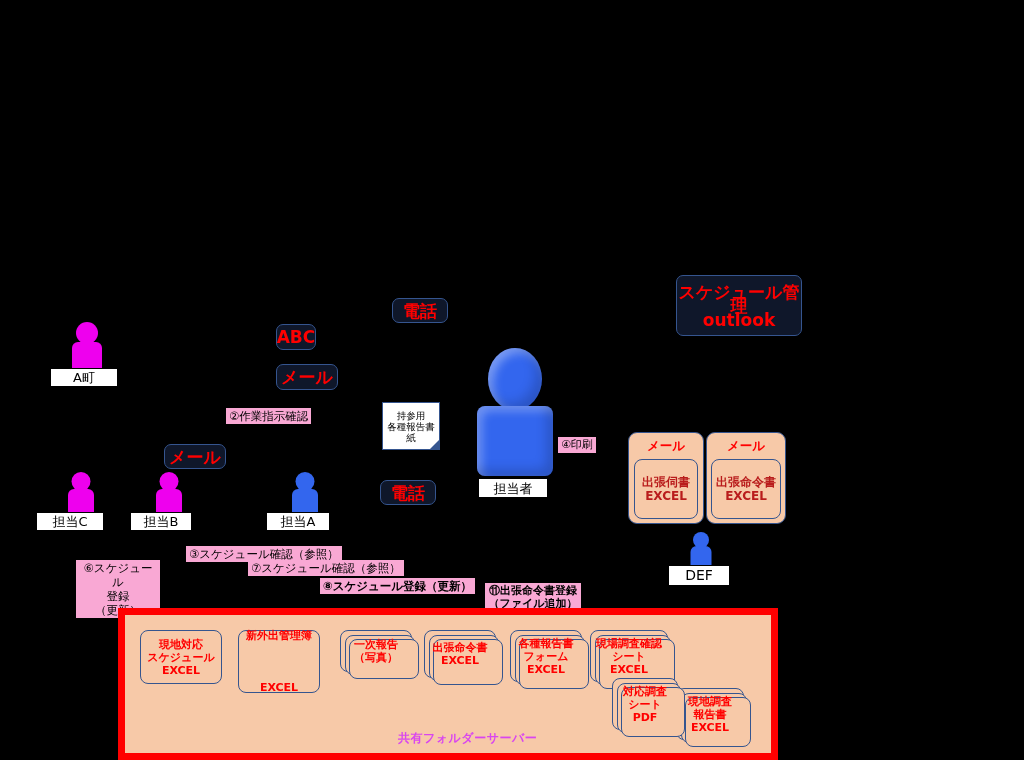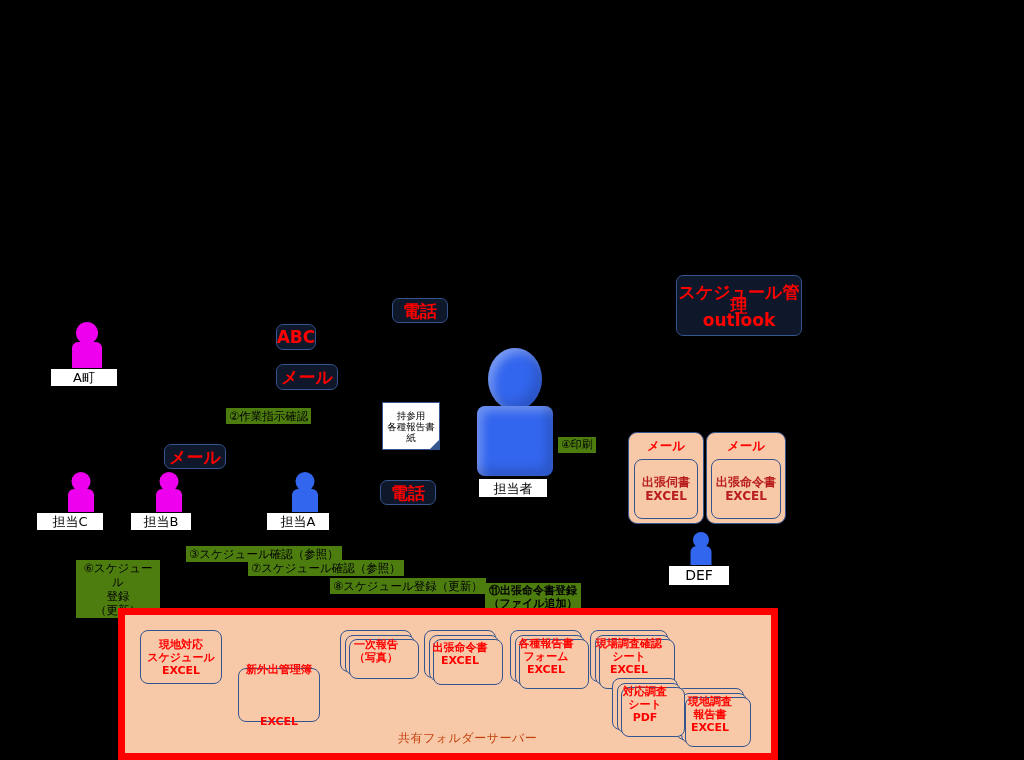--- a/index.html
+++ b/index.html
@@ -58,41 +58,41 @@
   .person{position:absolute;}
   .person .head{position:absolute;left:50%;transform:translateX(-50%);border-radius:50%;}
   .person .body{position:absolute;left:50%;transform:translateX(-50%);border-radius:6px 6px 3px 3px;}
 
   
   #server{
     position:absolute;left:118px;top:608px;width:660px;height:152px;
     background:#f7c9a8;border:7px solid #ff0000;box-sizing:border-box;
   }
   #serverlabel{
-    position:absolute;left:398px;top:730px;color:#c2410c;
-    font-weight:normal;font-size:12px;letter-spacing:.5px;
+    position:absolute;left:398px;top:730px;color:#d946ef;
+    font-weight:bold;font-size:12px;letter-spacing:.5px;
   }
   .doc{
     position:absolute;background:#f7c9a8;border:1.3px solid #35558f;border-radius:8px;
     color:#ff0000;font-weight:bold;font-size:11px;line-height:13px;
     display:flex;align-items:center;justify-content:center;text-align:center;
     box-sizing:border-box;z-index:3;
   }
   .stack:before,.stack:after{
     content:"";position:absolute;background:#f7c9a8;border:1.3px solid #35558f;
     border-radius:8px;box-sizing:border-box;z-index:-1;
   }
   .stack:before{left:5px;top:5px;right:-5px;bottom:-5px;}
   .stack:after{left:10px;top:10px;right:-10px;bottom:-10px;}
   .stack3:before{left:4px;top:4px;right:-4px;bottom:-4px;}
   .stack3:after{left:8px;top:8px;right:-8px;bottom:-8px;}
 
   
   .ann{
-    position:absolute;background:#4d7c0f;color:#000;
+    position:absolute;background:#f9a8d4;color:#000;
     font-size:11.5px;line-height:14px;text-align:center;white-space:nowrap;
     padding:1px 3px;
   }
   .ann.multi{white-space:normal;}
 
   svg.lay{position:absolute;left:0;top:0;width:1024px;height:760px;pointer-events:none;}
 </style>
 </head>
 <body>
 
@@ -246,42 +246,42 @@
   </div>
 
   <div class="ann" style="left:186px;top:546px;">
     <span>③スケジュール確認（参照）</span>
   </div>
 
   <div class="ann" style="left:248px;top:560px;">
     <span>⑦スケジュール確認（参照）</span>
   </div>
 
-  <div class="ann" style="left:330px;top:578px;">
+  <div class="ann" style="left:320px;top:578px;font-weight:bold;">
     <span>⑧スケジュール登録（更新）</span>
   </div>
 
   <div class="ann multi" style="left:485px;top:583px;width:90px;line-height:13px;font-size:11px;font-weight:bold;">
     <div>⑪出張命令書登録</div>
     <div>（ファイル追加）</div>
   </div>
 
   <div class="ann" style="left:558px;top:437px;font-size:11px;">
     <span>④印刷</span>
   </div>
 
   <div id="server"></div>
 
   <div class="doc" style="left:140px;top:630px;width:82px;height:54px;flex-direction:column;">
     <span>現地対応</span>
     <span>スケジュール</span>
     <span>EXCEL</span>
   </div>
 
-  <div class="doc" style="left:238px;top:668px;width:82px;height:54px;flex-direction:column;gap:39px;">
+  <div class="doc" style="left:238px;top:630px;width:82px;height:63px;flex-direction:column;gap:39px;">
     <span>新外出管理簿</span>
     <span>EXCEL</span>
   </div>
 
   <div class="doc stack stack3" style="left:340px;top:630px;width:72px;height:42px;flex-direction:column;">
     <span>一次報告</span>
     <span>（写真）</span>
   </div>
 
   <div class="doc stack stack3" style="left:424px;top:630px;width:72px;height:48px;flex-direction:column;">

